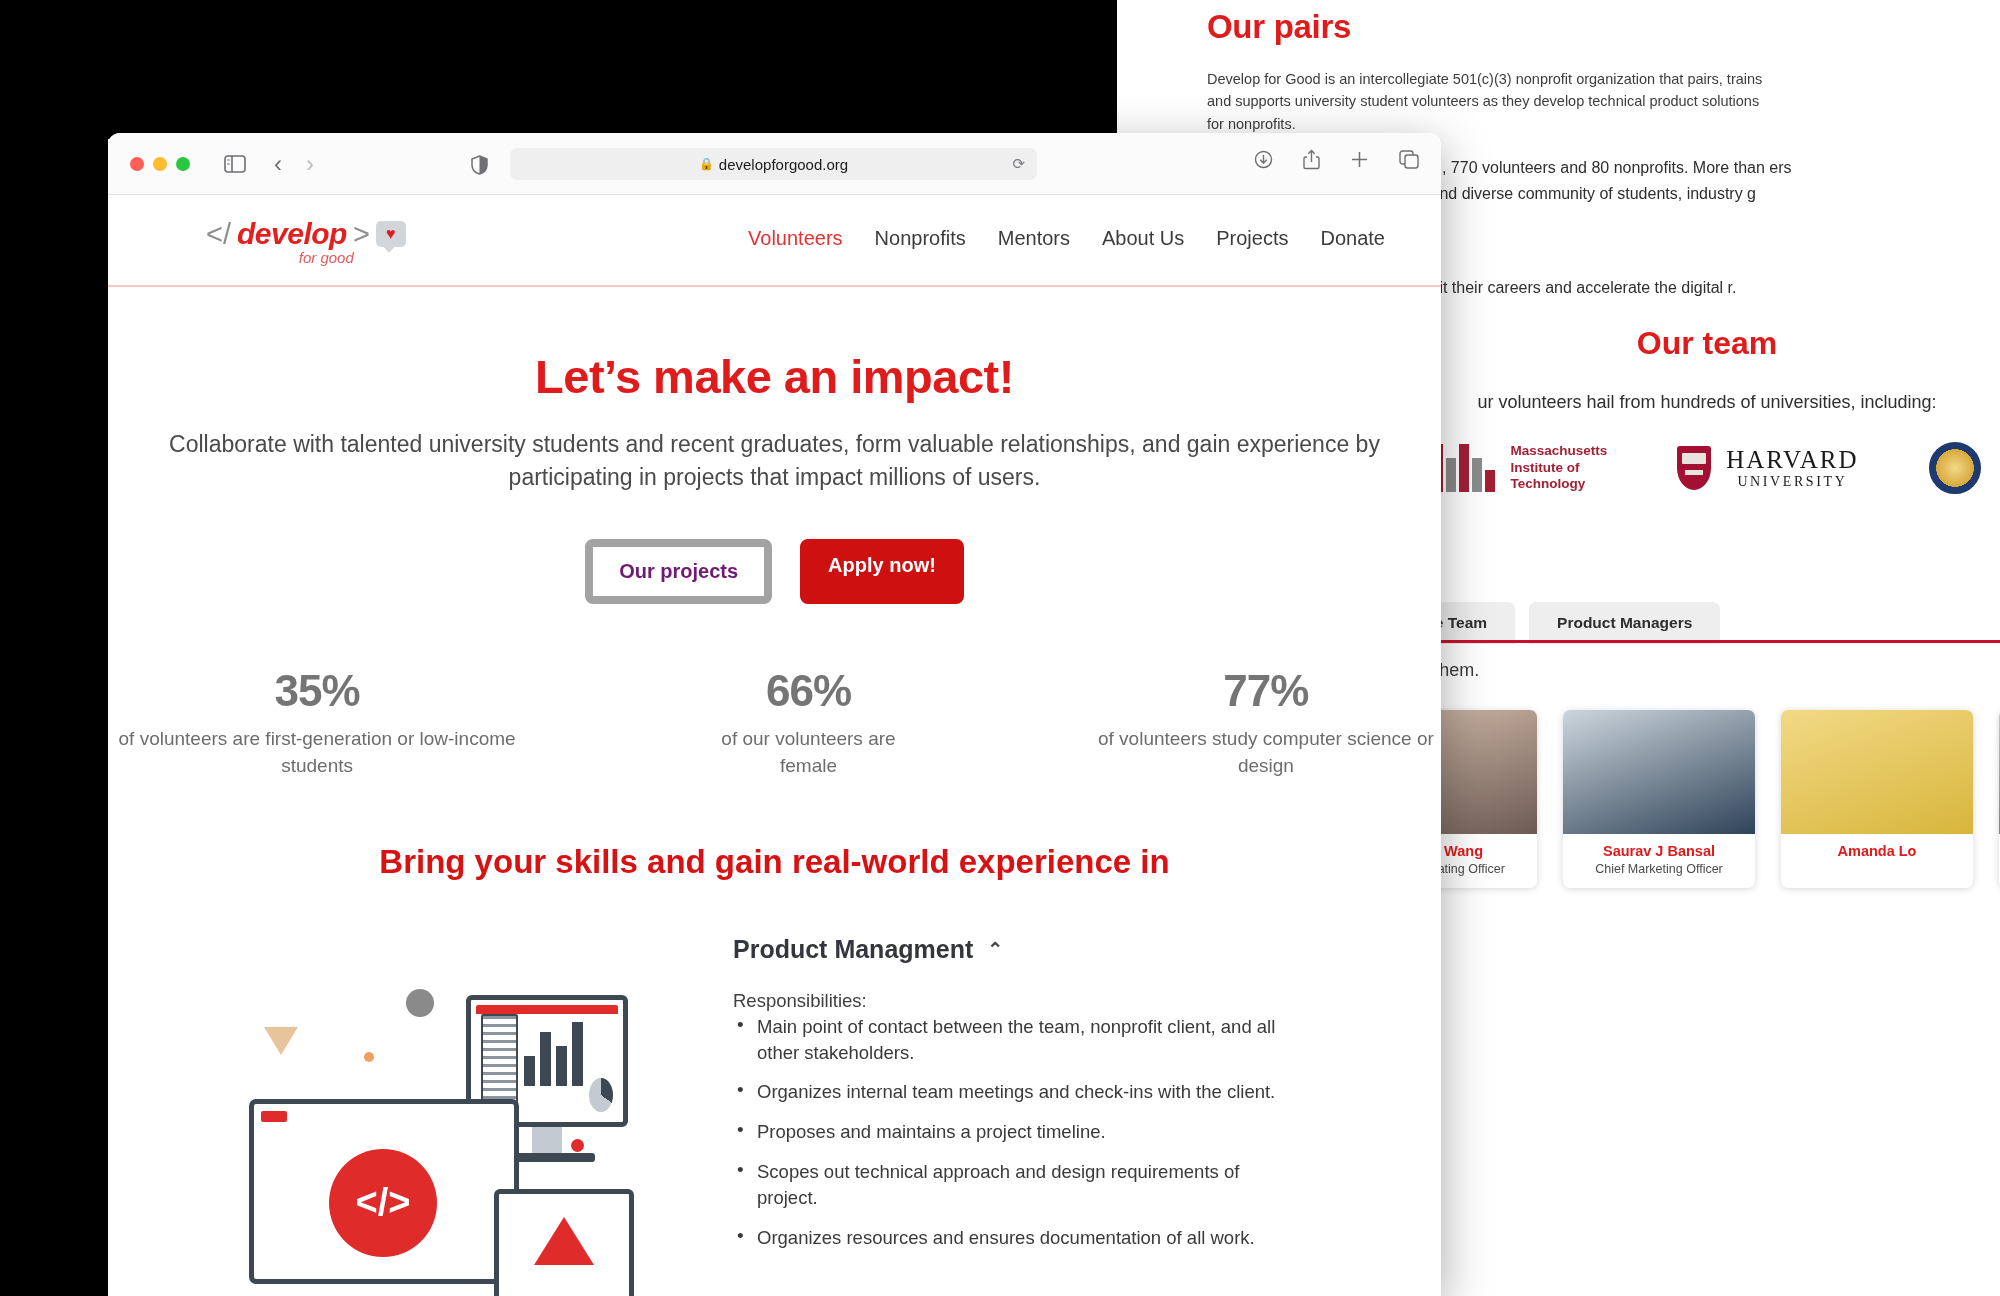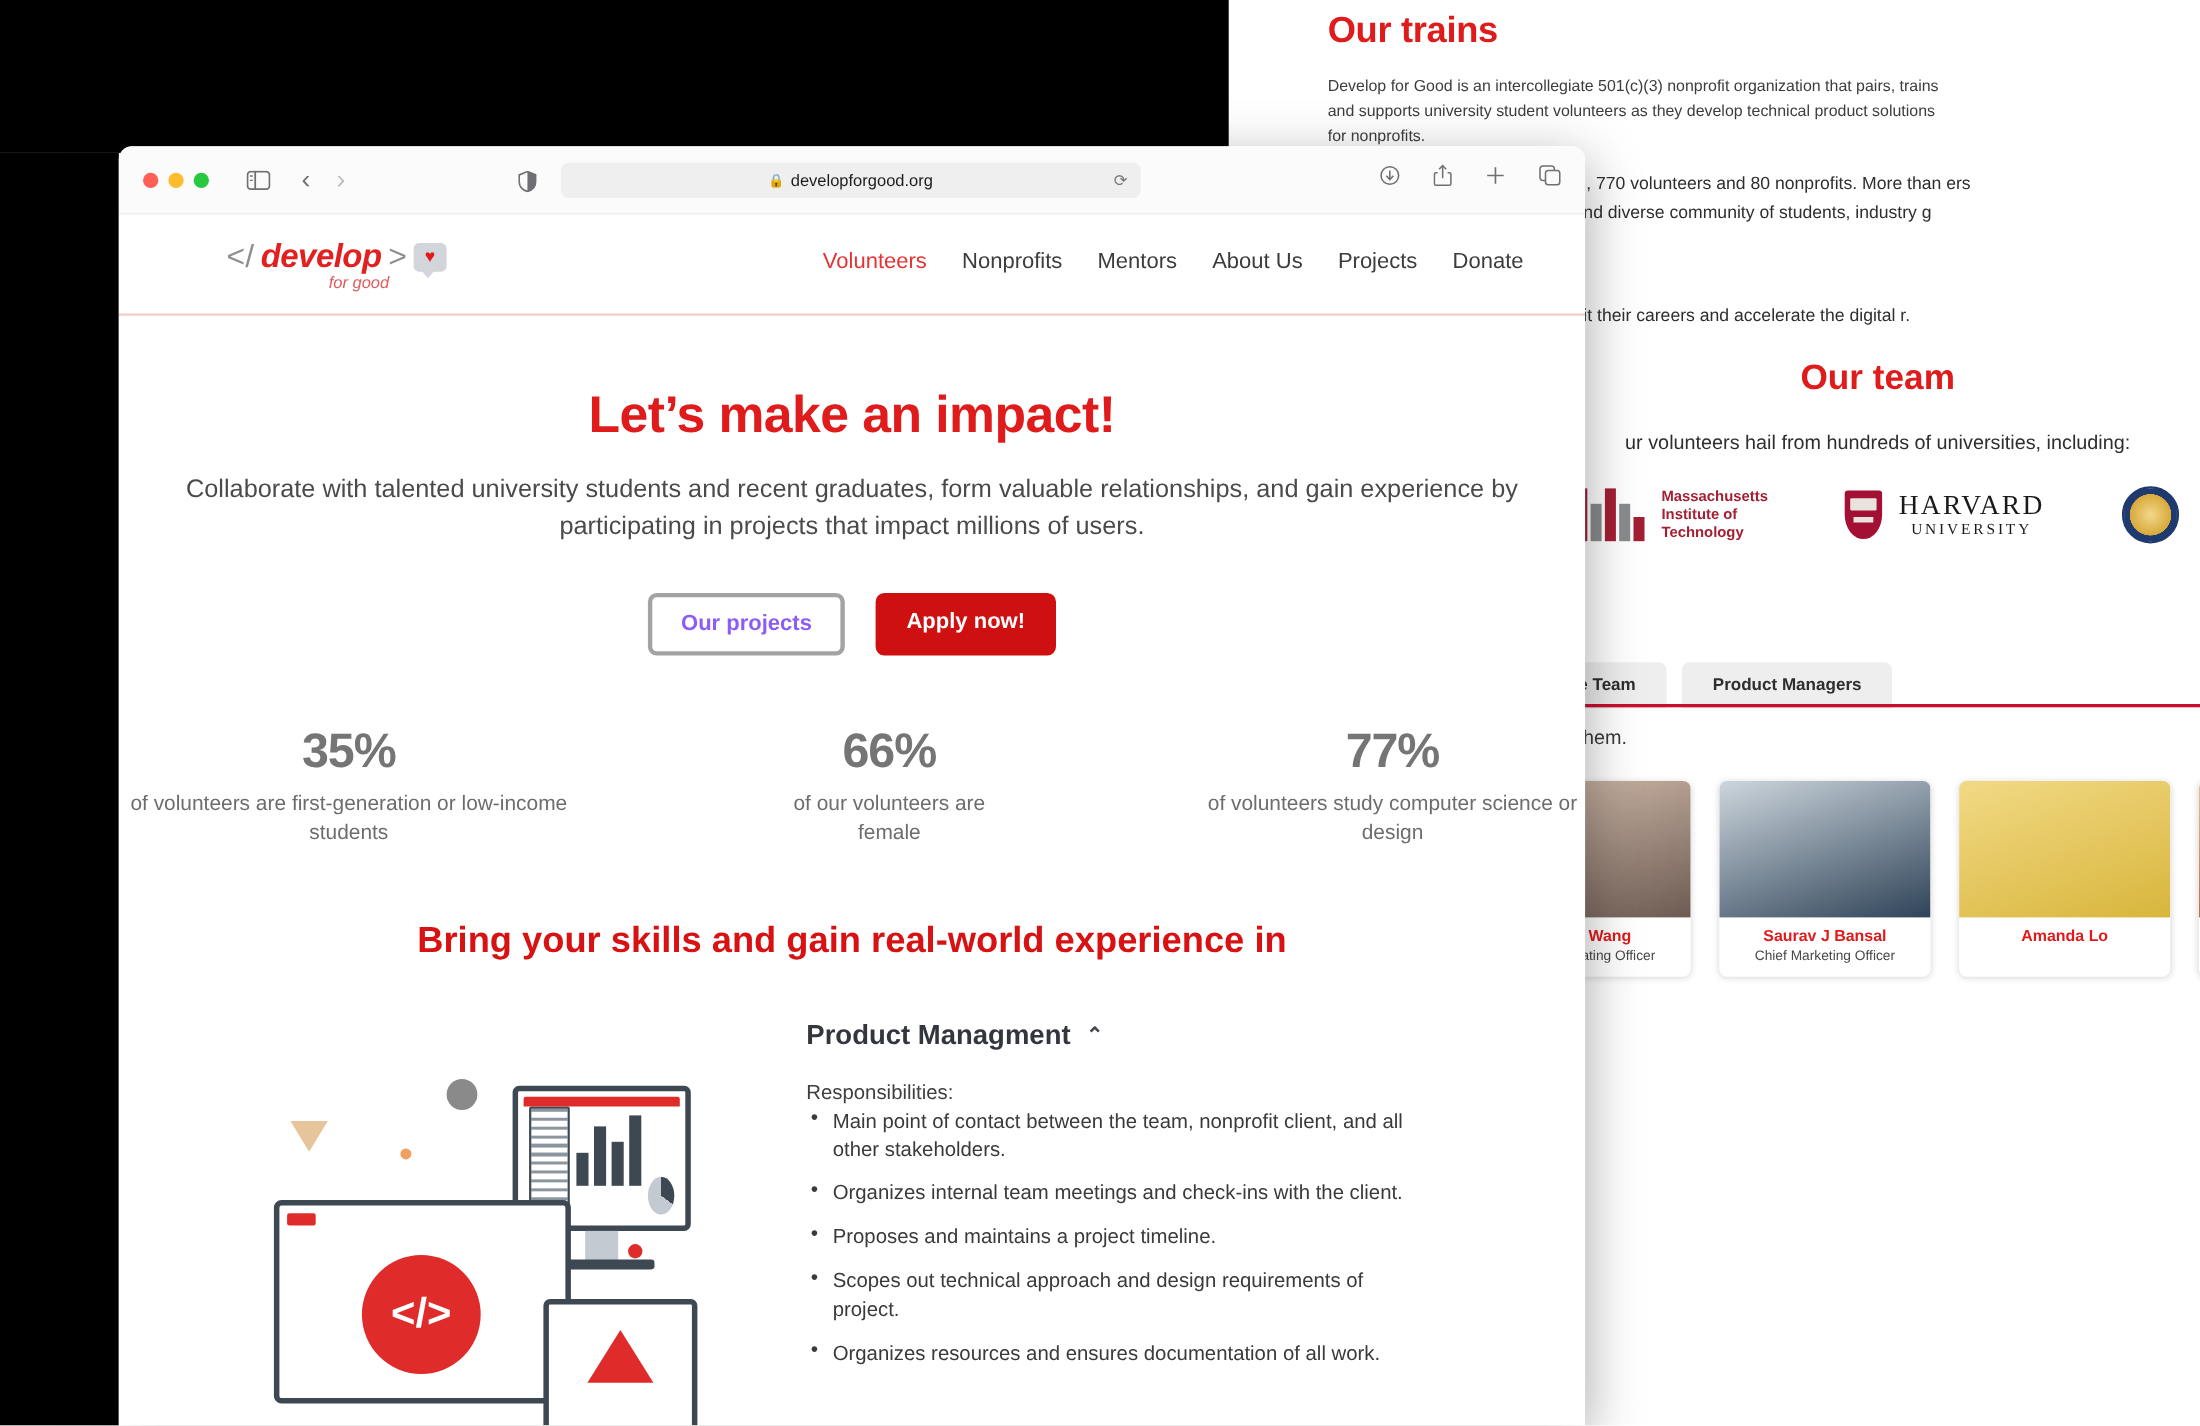--- a/index.html
+++ b/index.html
@@ -203,21 +203,21 @@
     margin-top: 24px; font-size: 23px; line-height: 1.45; color: #4a4a4a;
   }
   .hero-btns {
     margin-top: 44px; display: flex; gap: 28px; justify-content: center;
   }
   .btn {
     font-size: 20px; font-weight: 700; padding: 13px 26px; border-radius: 8px;
     cursor: pointer; white-space: nowrap;
   }
   .btn-outline {
-    background: #ffffff; color: #8b5cf6; border: 4px solid #a3a3a3;
+    background: #ffffff; color: #701a75; border: 8px solid #a3a3a3;
   }
   .btn-solid {
     background: #cf1010; color: #ffffff; border: 2px solid #cf1010;
   }
 
   .stats {
     margin-top: 62px; display: flex; justify-content: center; gap: 178px;
   }
   .stat { text-align: center; }
   .stat .num {
@@ -332,21 +332,21 @@
   .acc-list li::before {
     content: "•"; position: absolute; left: 4px; top: -2px; font-size: 19px; color: #3a3a3a;
   }
 </style>
 </head>
 <body>
 
 <div class="bg-window">
   <div class="bg-inner">
 
-    <div class="story-title">Our trains</div>
+    <div class="story-title">Our pairs</div>
     <div class="story-para">Develop for Good is an intercollegiate 501(c)(3) nonprofit organization that pairs, trains and supports university student volunteers as they develop technical product solutions for nonprofits.</div>
     <div class="story-para2">ney as a 'new way to volunteer.' Since then, 770 volunteers and 80 nonprofits. More than ers with organizations, Develop for Good ght and diverse community of students, industry g towards all areas of social impact.</div>
     <div class="story-para3">next generation of leaders in tech to commit their careers and accelerate the digital r.</div>
 
     <div class="team-title">Our team</div>
     <div class="team-sub">ur volunteers hail from hundreds of universities, including:</div>
 
     <div class="uni-row">
       <div class="uni">
         <div class="mit-bars">

